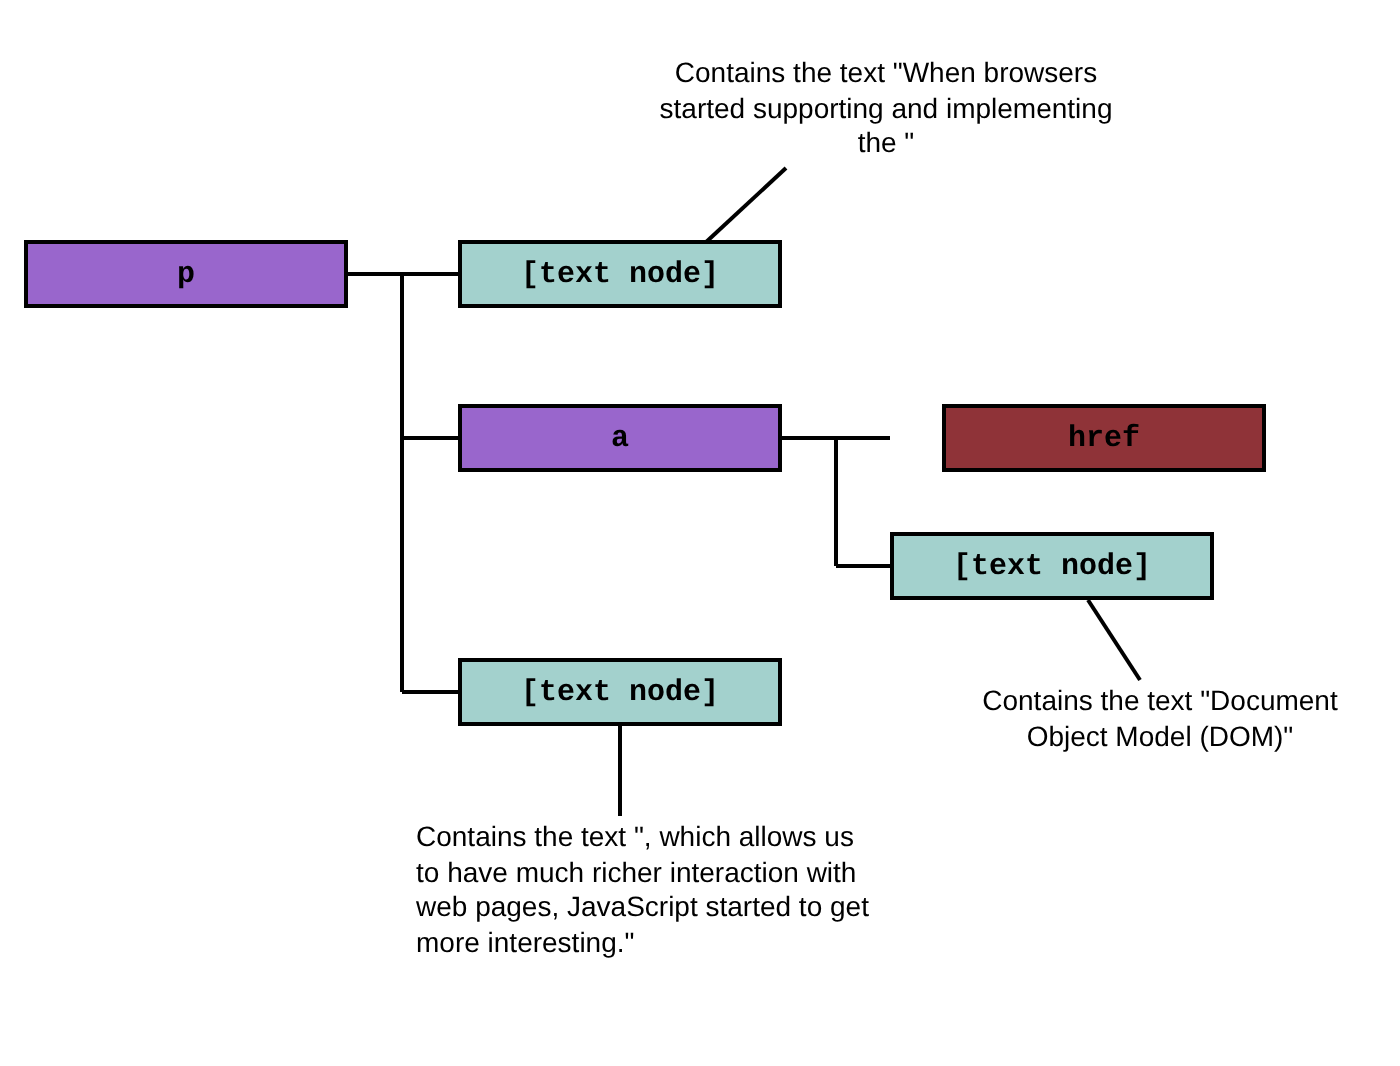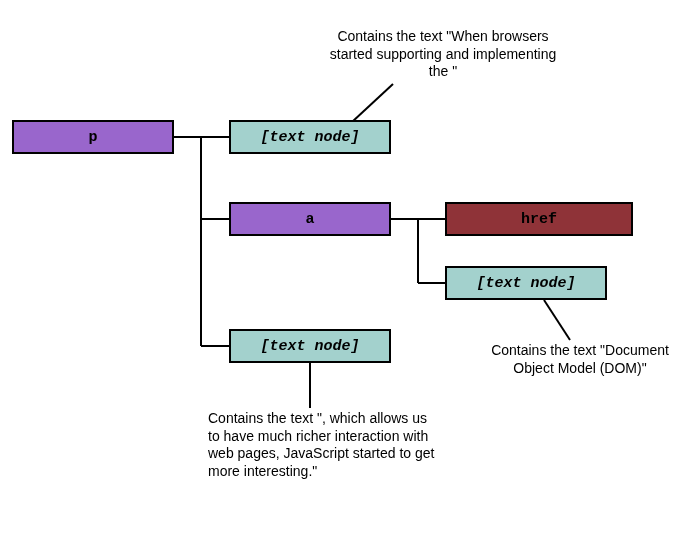--- a/index.html
+++ b/index.html
@@ -17,21 +17,21 @@
     height: 34px;
     border: 2px solid #000;
     display: flex;
     align-items: center;
     justify-content: center;
     font-family: "Courier New", monospace;
     font-weight: bold;
     font-size: 15px;
   }
   .element-node { background: #9966cc; }
-  .text-node { background: #a3d1cd; font-style: italic; }
+  .text-node { background: #a3d1cd; }
   .attr-node { background: #8f3338; color: #000; }
   .annotation {
     position: absolute;
     font-family: Arial, Helvetica, sans-serif;
     font-size: 14px;
     color: #000;
     line-height: 1.25;
   }
   svg.connectors {
     position: absolute;
@@ -71,21 +71,21 @@
 </div>
 
 <div class="node text-node" style="left:229px; top:120px; width:162px;">
   <span>[text node]</span>
 </div>
 
 <div class="node element-node" style="left:229px; top:202px; width:162px;">
   <span>a</span>
 </div>
 
-<div class="node attr-node" style="left:445px; top:202px; width:188px;">
+<div class="node attr-node" style="left:471px; top:202px; width:162px;">
   <span>href</span>
 </div>
 
 <div class="node text-node" style="left:445px; top:266px; width:162px;">
   <span>[text node]</span>
 </div>
 
 <div class="node text-node" style="left:229px; top:329px; width:162px;">
   <span>[text node]</span>
 </div>

